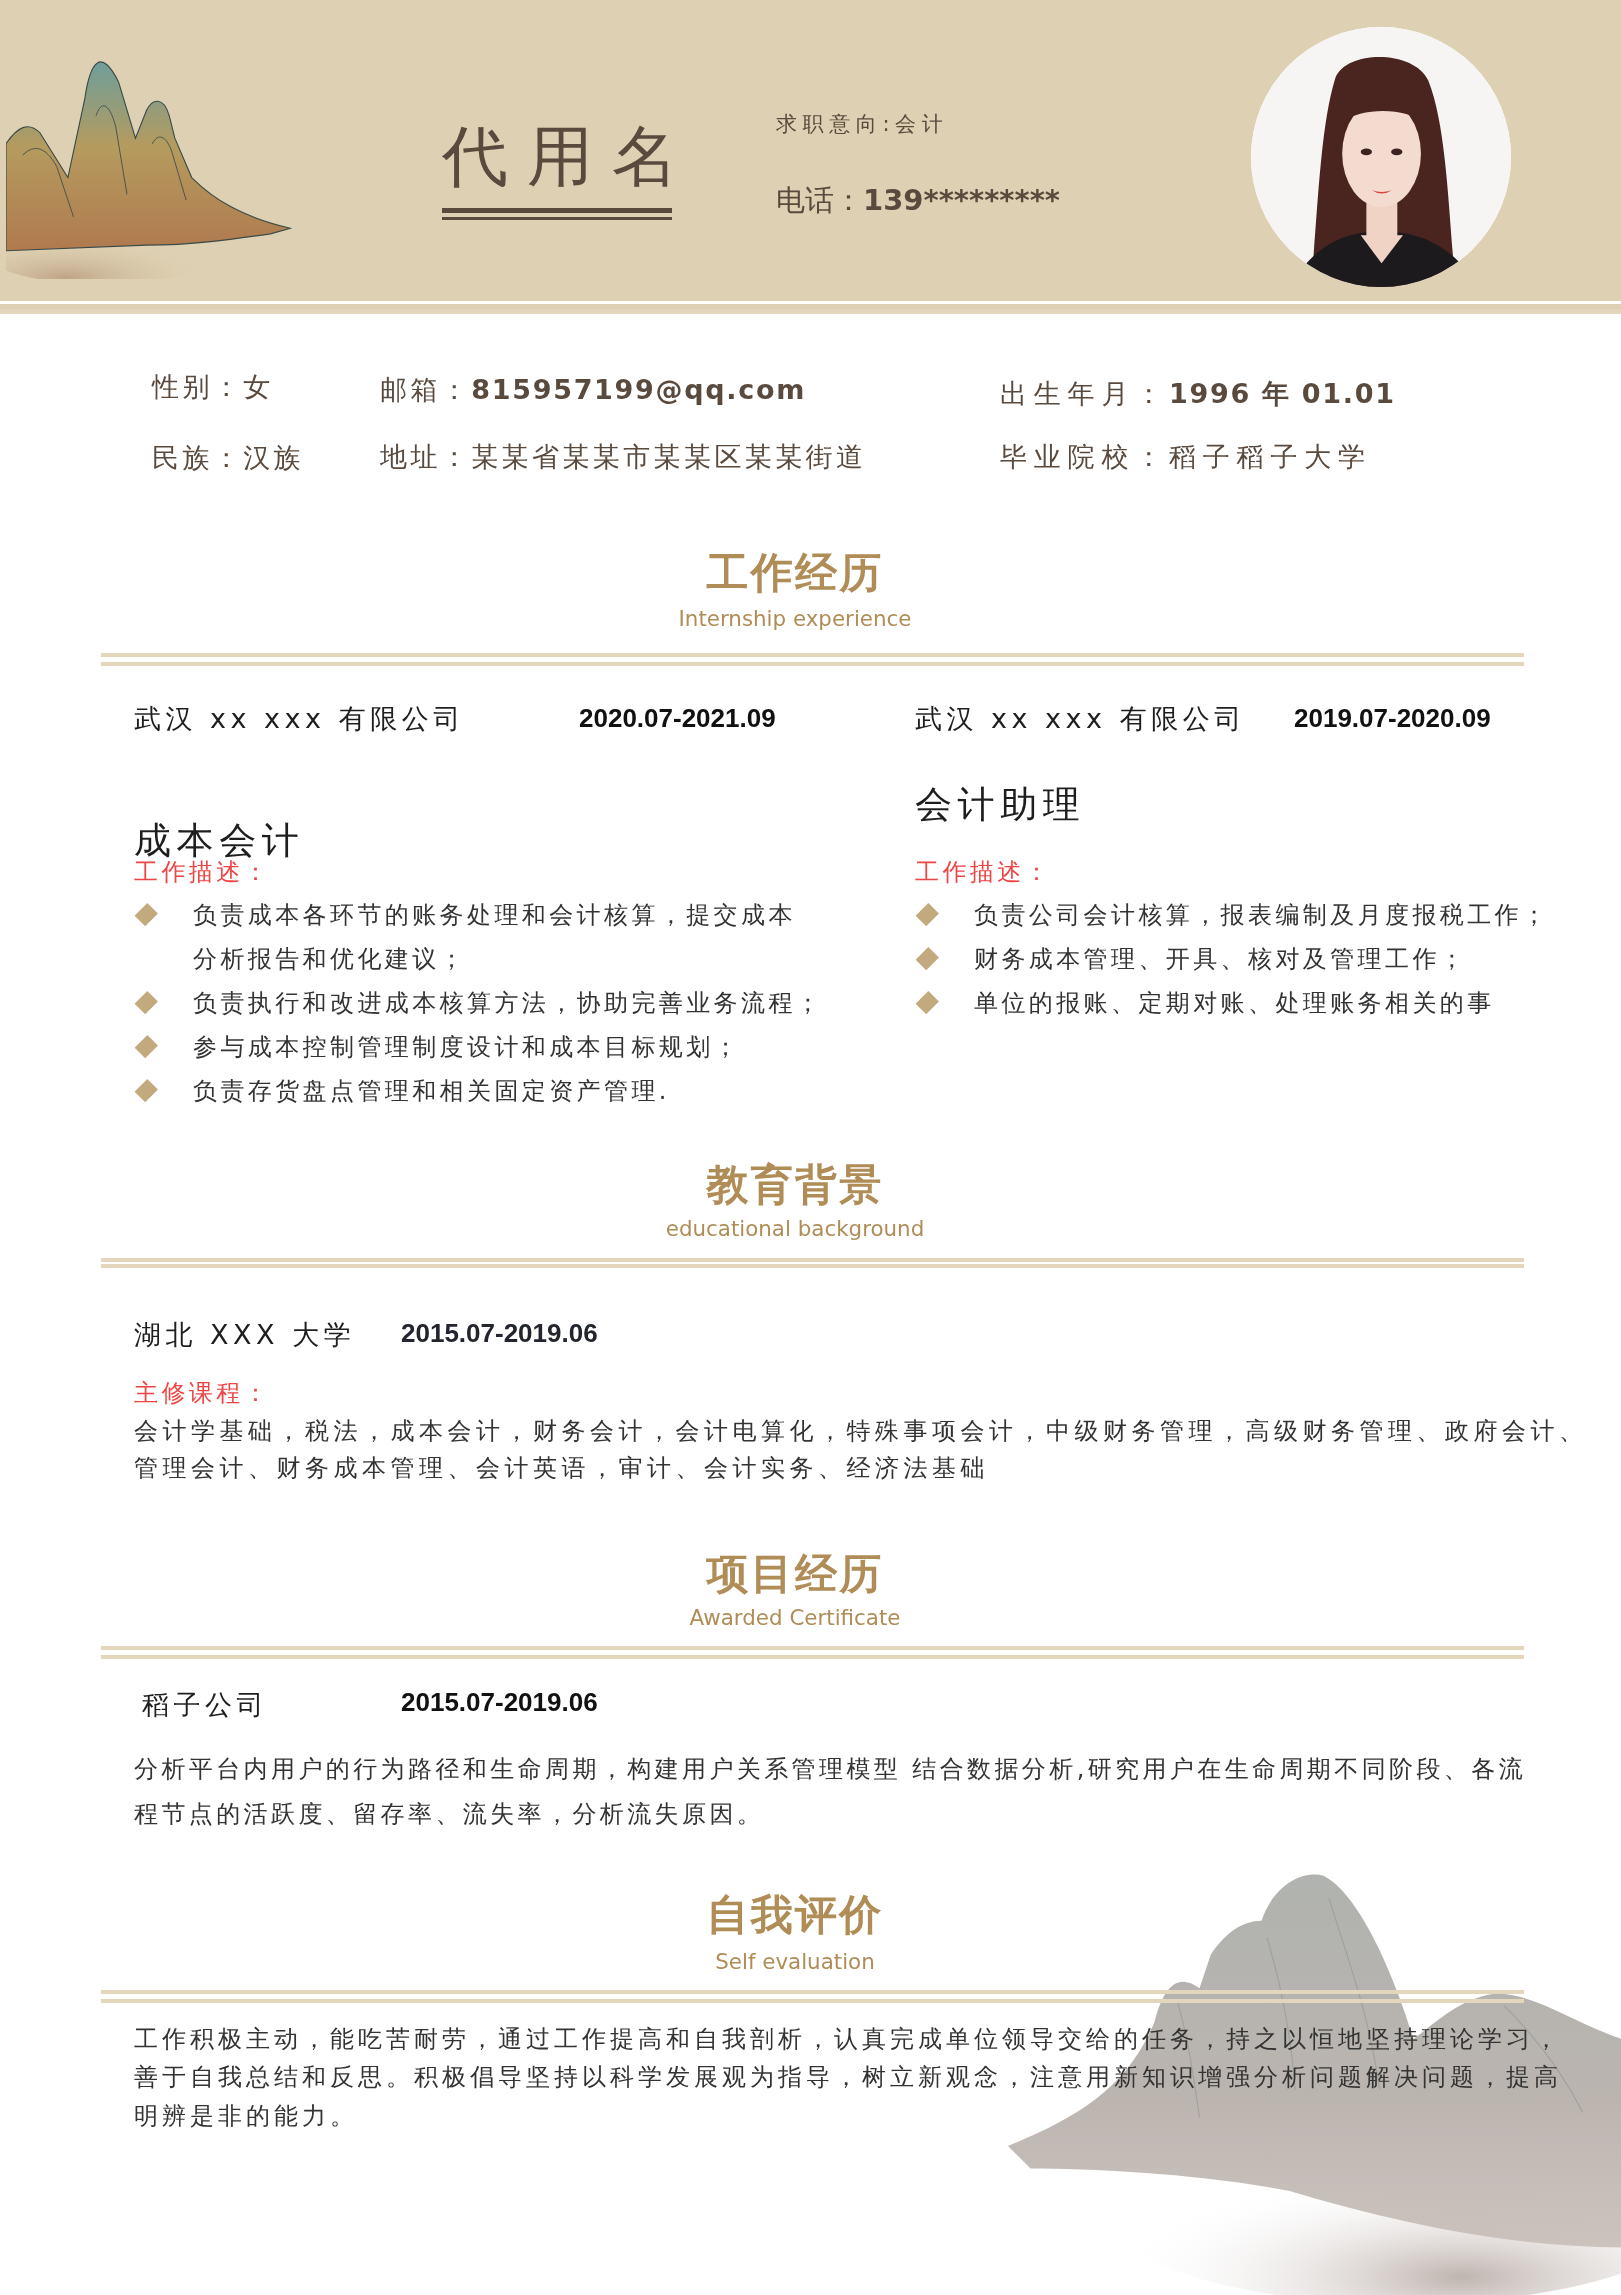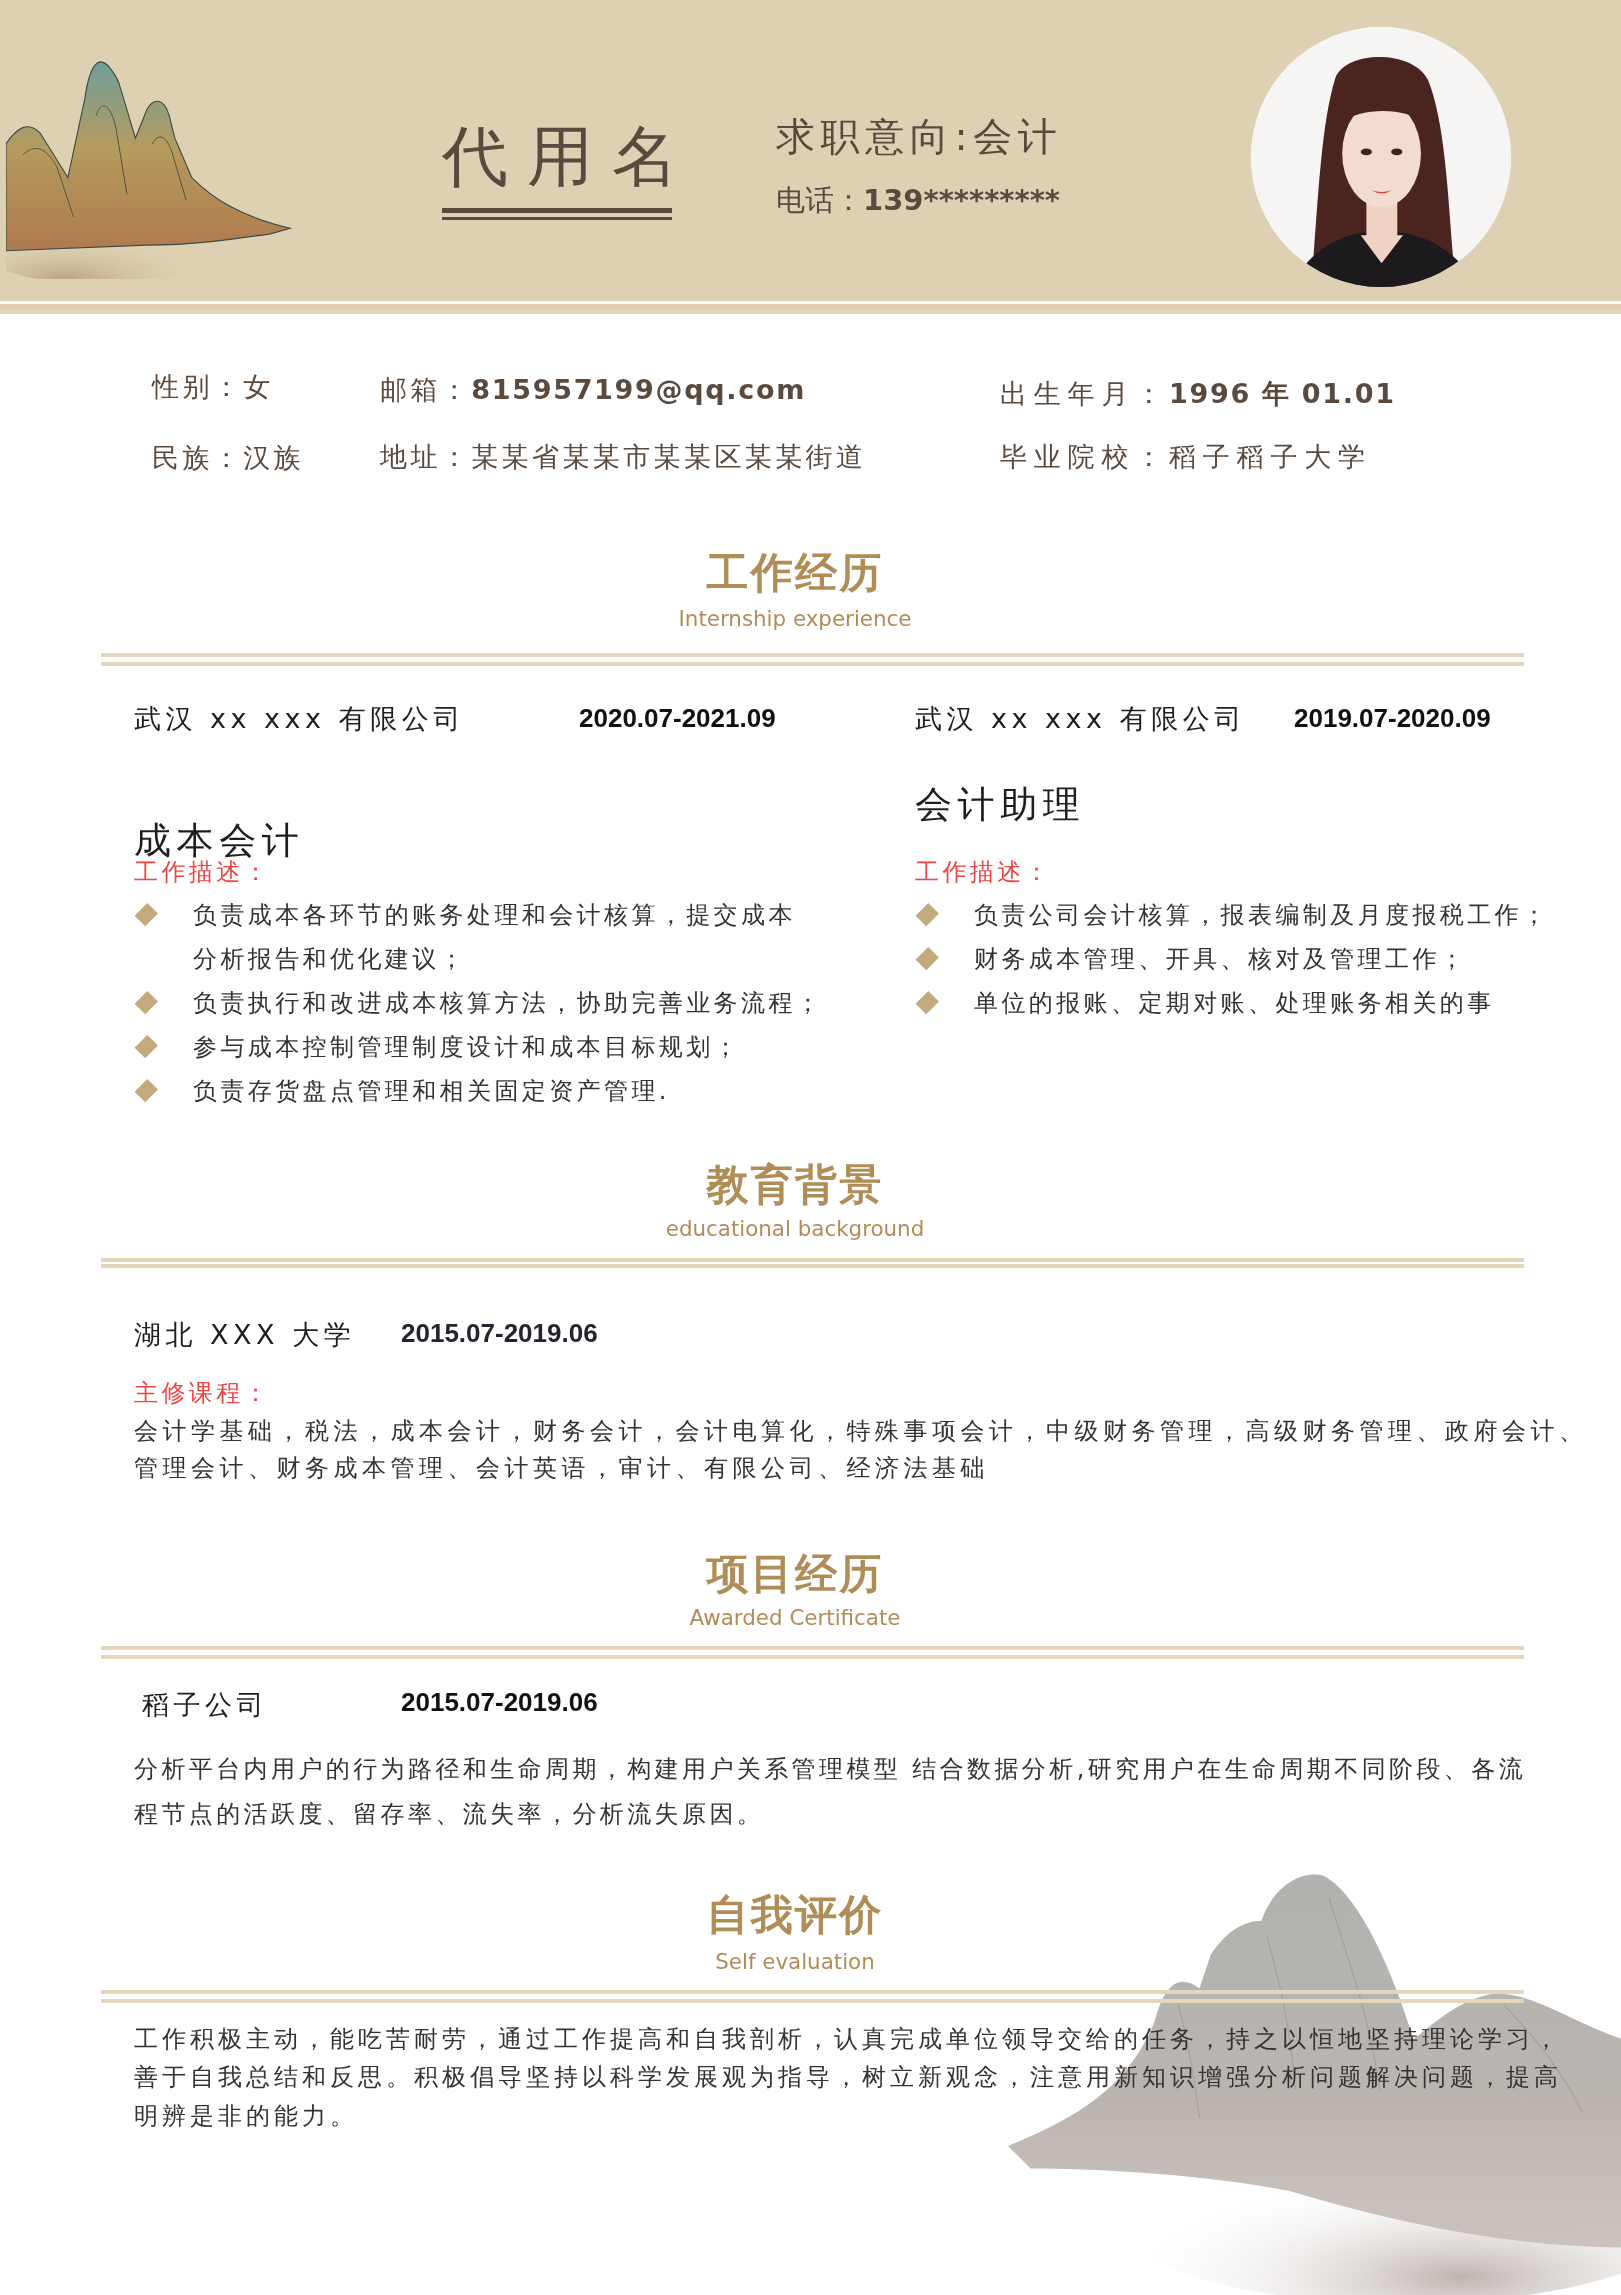--- a/index.html
+++ b/index.html
@@ -7,21 +7,21 @@
          font-family:"DejaVu Sans","Liberation Sans",sans-serif; color:#333; }
   .abs { position:absolute; }
   
   .header { left:0; top:0; width:1622px; height:309px; background:#ded0b2; }
   .header-line1 { left:0; top:301px; width:1622px; height:3.4px; background:#ffffff; }
   .header-line2 { left:0; top:309px; width:1622px; height:4.5px; background:#e3d6bd; }
   .mountain-top { left:5.6px; top:48px; width:287px; height:231px; }
   .name { left:442px; top:124px; font-size:66px; letter-spacing:19px; color:#5a4a3e; line-height:1; font-family:"DejaVu Sans",sans-serif; }
   .name-line1 { left:442px; top:208px; width:230px; height:4.5px; background:#5a4a3e; }
   .name-line2 { left:442px; top:217px; width:230px; height:2.8px; background:#5a4a3e; }
-  .intent { left:776px; top:110px; font-size:39px; letter-spacing:5.6px; color:#5a4a3e; }
+  .intent { left:776px; top:110px; font-size:21px; letter-spacing:5.6px; color:#5a4a3e; }
   .phone { left:776px; top:181px; font-size:29px; color:#5a4a3e; }
   .phone b { font-weight:bold; }
   .photo { left:1251px; top:27px; width:260px; height:260px; border-radius:50%; background:#fff; overflow:hidden; }
   
   .info { font-size:27px; color:#5a4a3e; letter-spacing:3.4px; }
   .info b { font-weight:bold; letter-spacing:1.7px; }
   
   .sec-title { left:0; width:1590px; text-align:center; color:#b08d57; font-weight:bold; font-size:42px; letter-spacing:2.3px; }
   .sec-sub { left:0; width:1590px; text-align:center; color:#b08d57; font-size:21.4px; }
   .sec-line { left:101px; width:1423px; height:4px; background:#e3d6bd; }
@@ -125,21 +125,21 @@
 <div class="abs sec-title" style="top:1157px;">教育背景</div>
 <div class="abs sec-sub" style="top:1216px;">educational background</div>
 <div class="abs sec-line" style="top:1258px;"></div>
 <div class="abs sec-line" style="top:1262px;height:2.8px;background:#fff;"></div>
 <div class="abs sec-line" style="top:1264px;"></div>
 
 <div class="abs company" style="left:134px;top:1317px;">湖北 XXX 大学</div>
 <div class="abs date" style="left:401px;top:1318px;color:#22252e;">2015.07-2019.06</div>
 <div class="abs desc-label" style="left:134px;top:1377px;">主修课程：</div>
 <div class="abs para" style="left:134px;top:1415px;">会计学基础，税法，成本会计，财务会计，会计电算化，特殊事项会计，中级财务管理，高级财务管理、政府会计、</div>
-<div class="abs para" style="left:134px;top:1452px;">管理会计、财务成本管理、会计英语，审计、有限公司、经济法基础</div>
+<div class="abs para" style="left:134px;top:1452px;">管理会计、财务成本管理、会计英语，审计、会计实务、经济法基础</div>
 
 <div class="abs sec-title" style="top:1546px;font-family:Liberation Serif, serif;">项目经历</div>
 <div class="abs sec-sub" style="top:1605px;">Awarded Certificate</div>
 <div class="abs sec-line" style="top:1646px;"></div>
 <div class="abs sec-line" style="top:1655px;"></div>
 
 <div class="abs company" style="left:142px;top:1687px;">稻子公司</div>
 <div class="abs date" style="left:401px;top:1687px;">2015.07-2019.06</div>
 <div class="abs para" style="left:134px;top:1753px;letter-spacing:3.4px;">分析平台内用户的行为路径和生命周期，构建用户关系管理模型  结合数据分析,研究用户在生命周期不同阶段、各流</div>
 <div class="abs para" style="left:134px;top:1798px;letter-spacing:3.4px;">程节点的活跃度、留存率、流失率，分析流失原因。</div>

